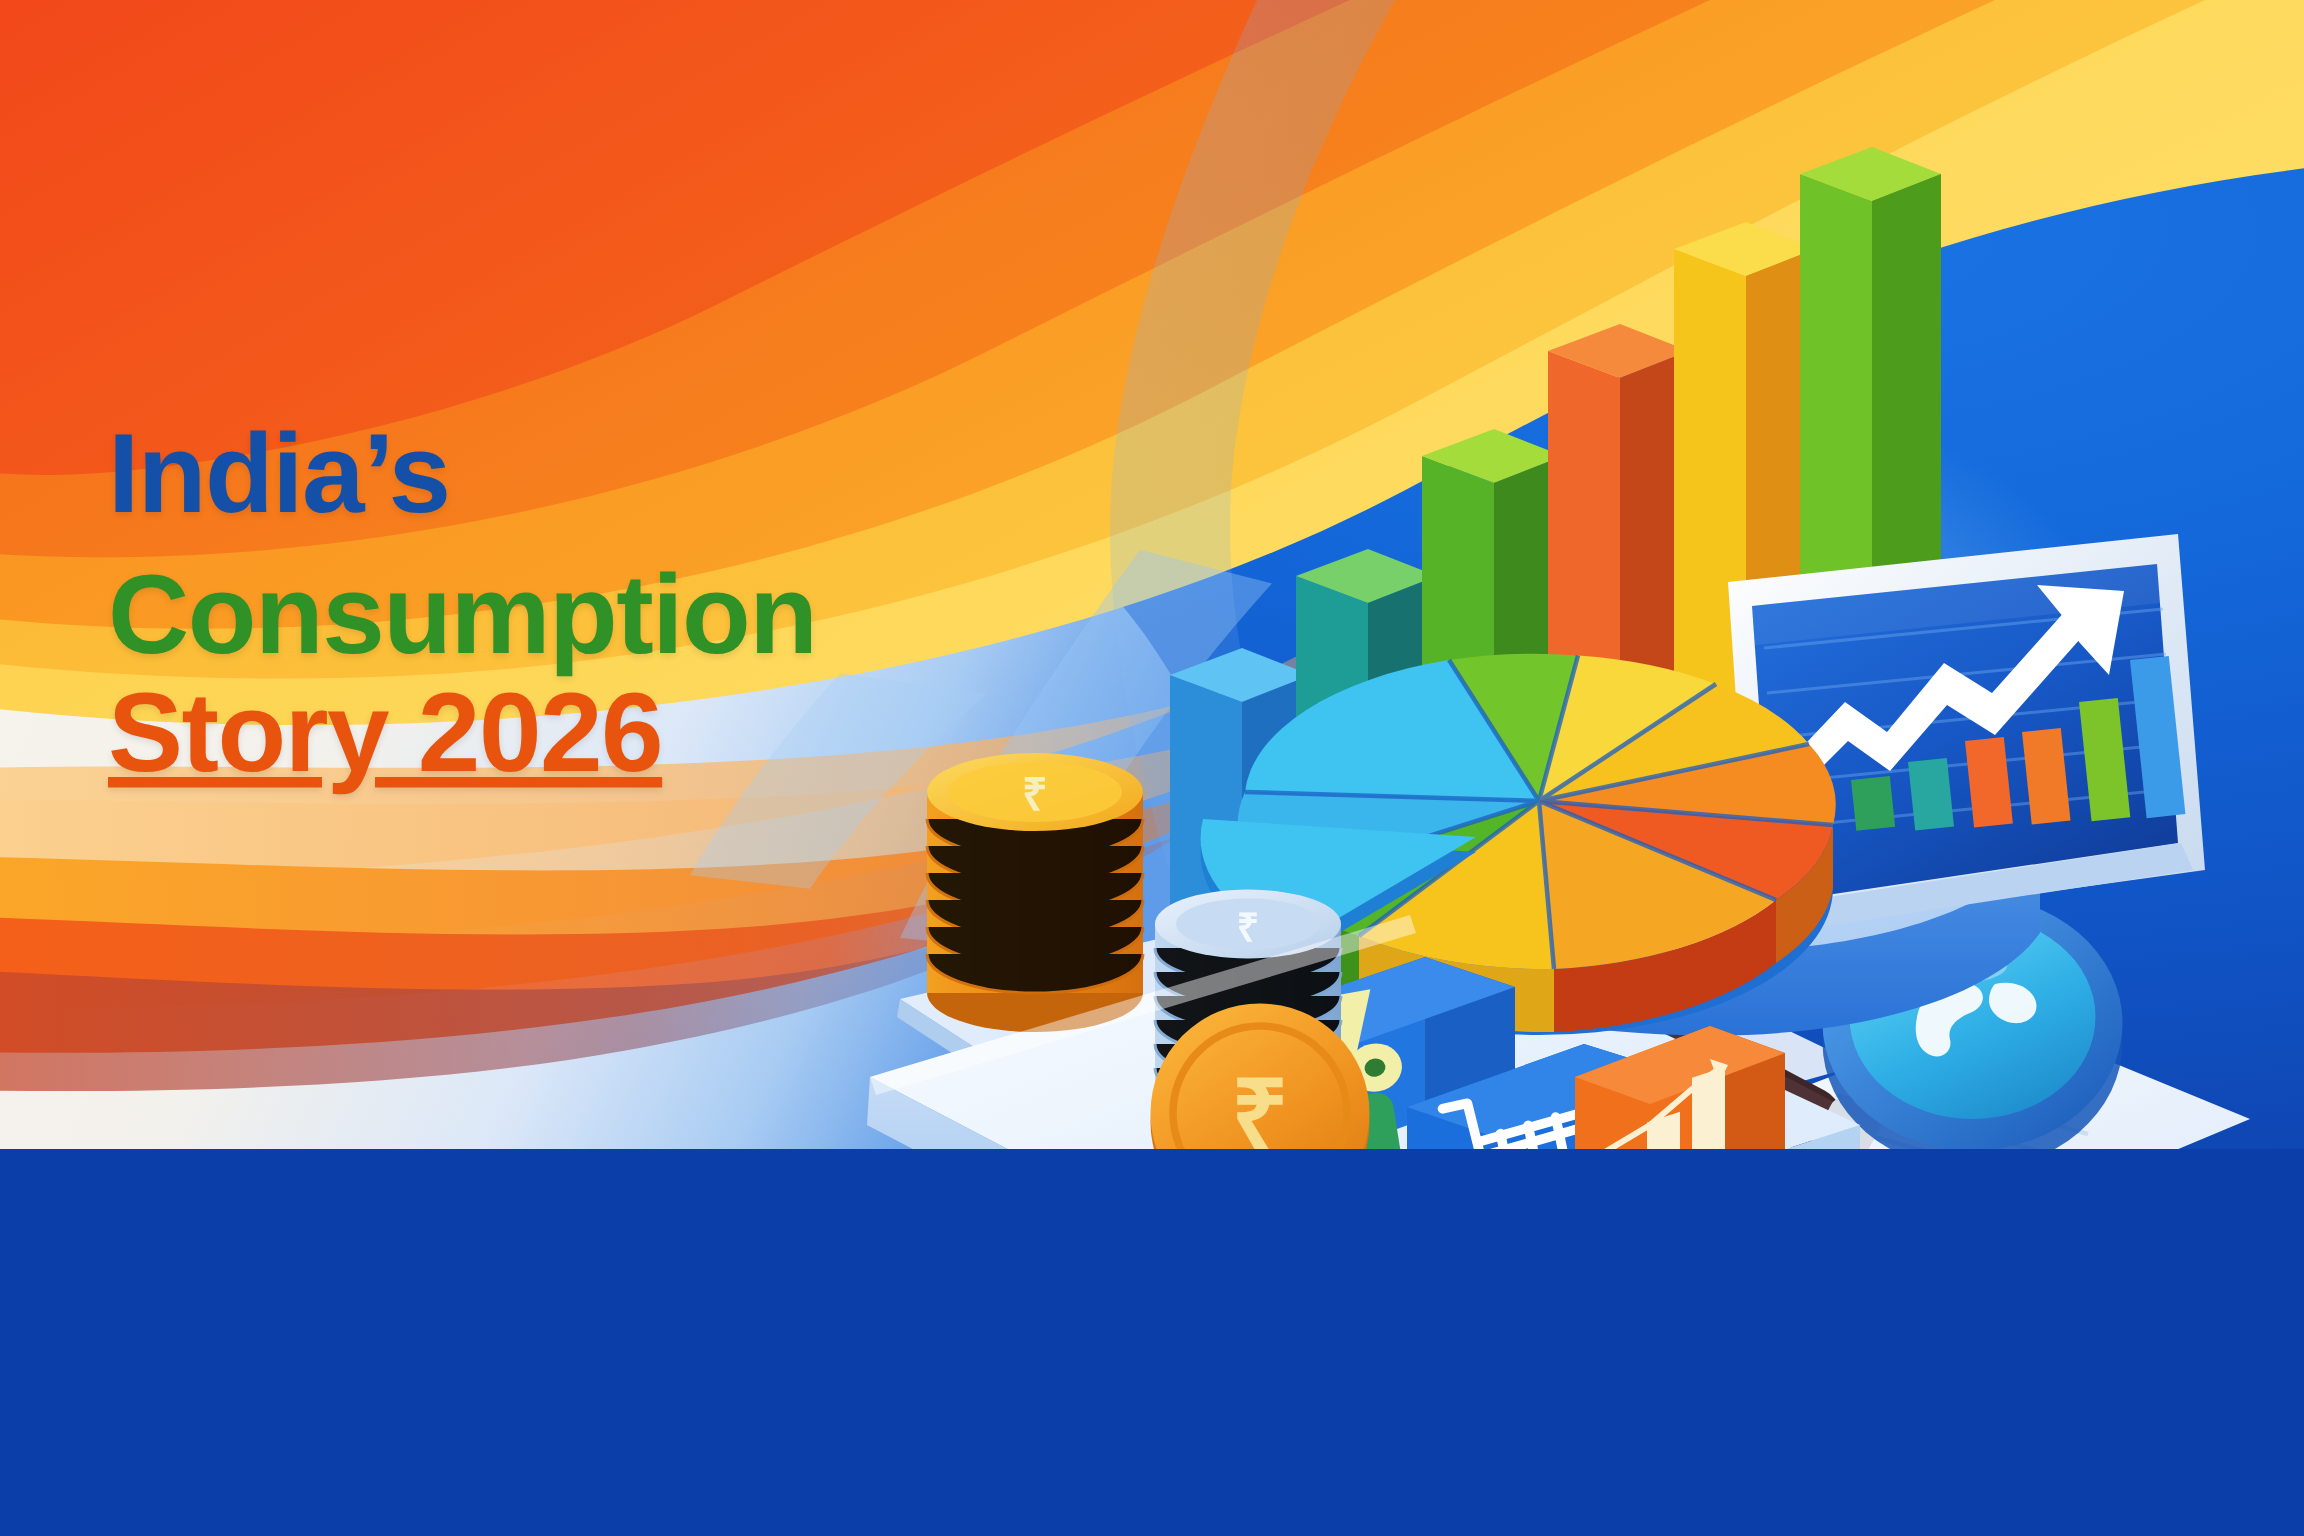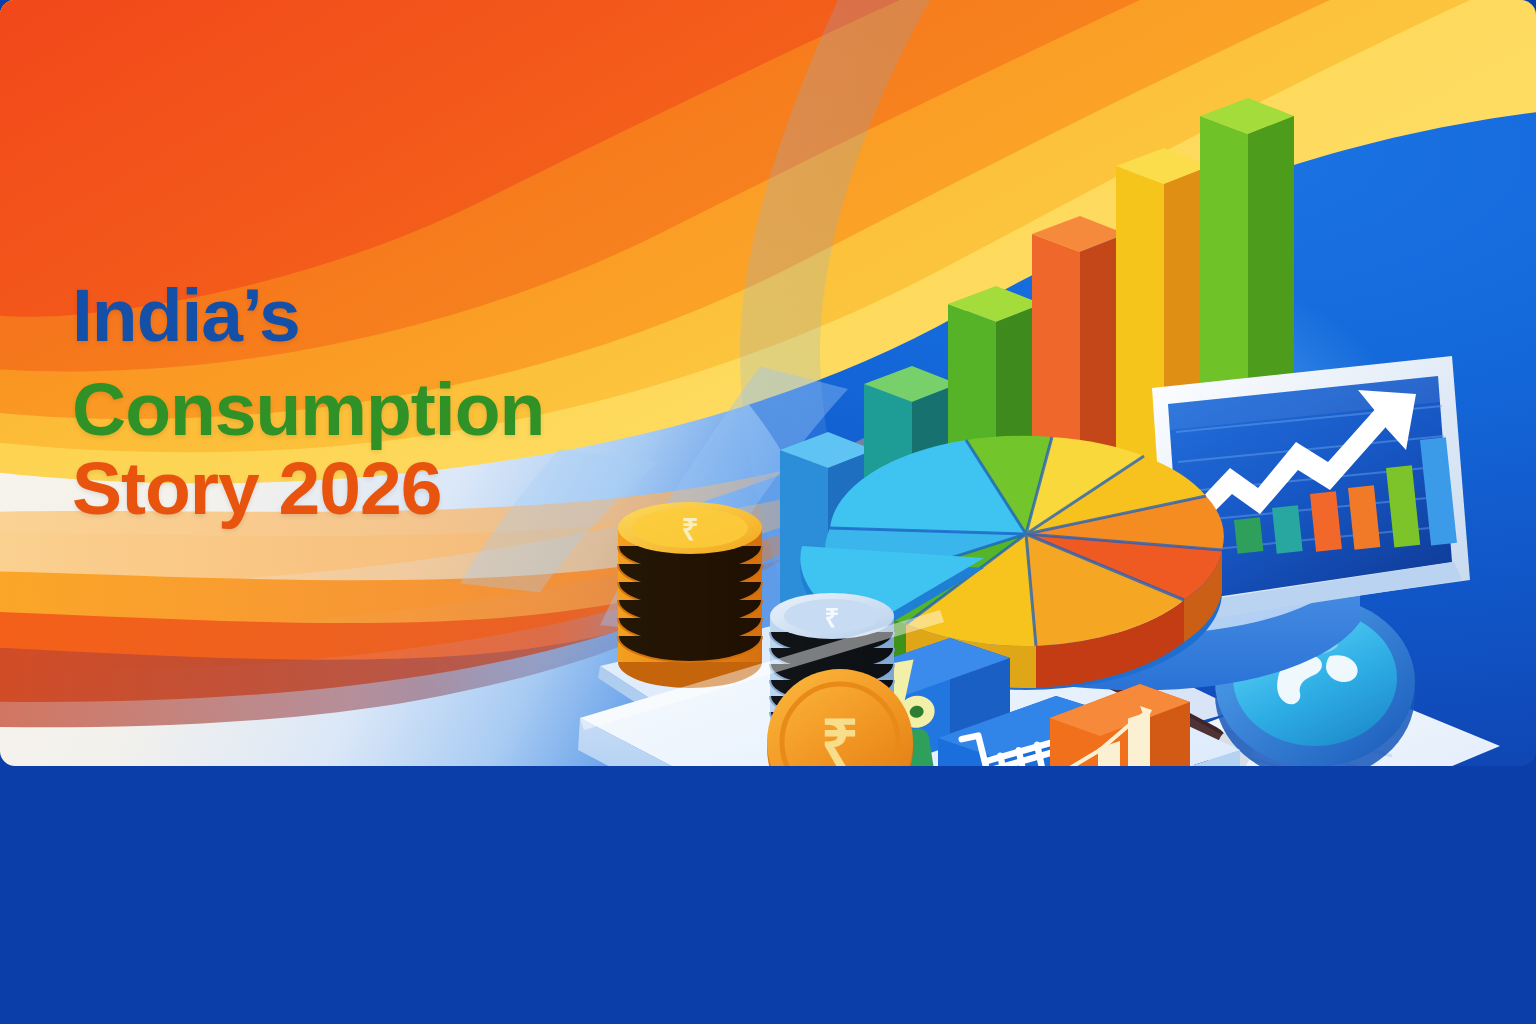--- a/index.html
+++ b/index.html
@@ -1,33 +1,32 @@
 <!DOCTYPE html>
 <html><head>
 <meta charset="utf-8">
 <style>
   html,body{margin:0;padding:0;background:#0b3ea8;}
   #stage{
     position:relative;width:1536px;height:766px;overflow:hidden;
     font-family:"Liberation Sans","DejaVu Sans",sans-serif;
     background:
       radial-gradient(130% 110% at 78% 20%, #1b74e4 0%, #1468da 28%, #1157c9 52%, #0f47b4 74%, #123a94 100%);
-    border-radius: 15px;
   }
 
   
   .wave{position:absolute;left:0;top:0;width:100%;height:100%;}
   .wave svg{display:block;width:100%;height:100%;}
 
   
   .title{position:absolute;left:72px;top:278px;line-height:0.99;z-index:40;}
   .tl{display:block;font-weight:700;letter-spacing:-1px;}
   .tl1{font-size:75px;color:#1550a8;text-shadow:0 2px 5px rgba(0,0,0,.10);}
   .tl2{font-size:75px;color:#2f9126;margin-top:20px;text-shadow:0 2px 5px rgba(0,0,0,.10);}
-  .tl3{font-size:75px;color:#e8540e;margin-top:4px;text-shadow:0 2px 5px rgba(0,0,0,.10);}
+  .tl3{font-size:75px;color:#e8540e;margin-top:4px;text-shadow:0 2px 5px rgba(0,0,0,.10);text-decoration:underline;}
 
   
   #scene{position:absolute;left:540px;top:110px;width:980px;height:790px;z-index:30;}
   #scene svg{display:block;width:100%;height:100%;overflow:visible;}
 </style>
 </head>
 <body>
 
 <div id="stage">
 

